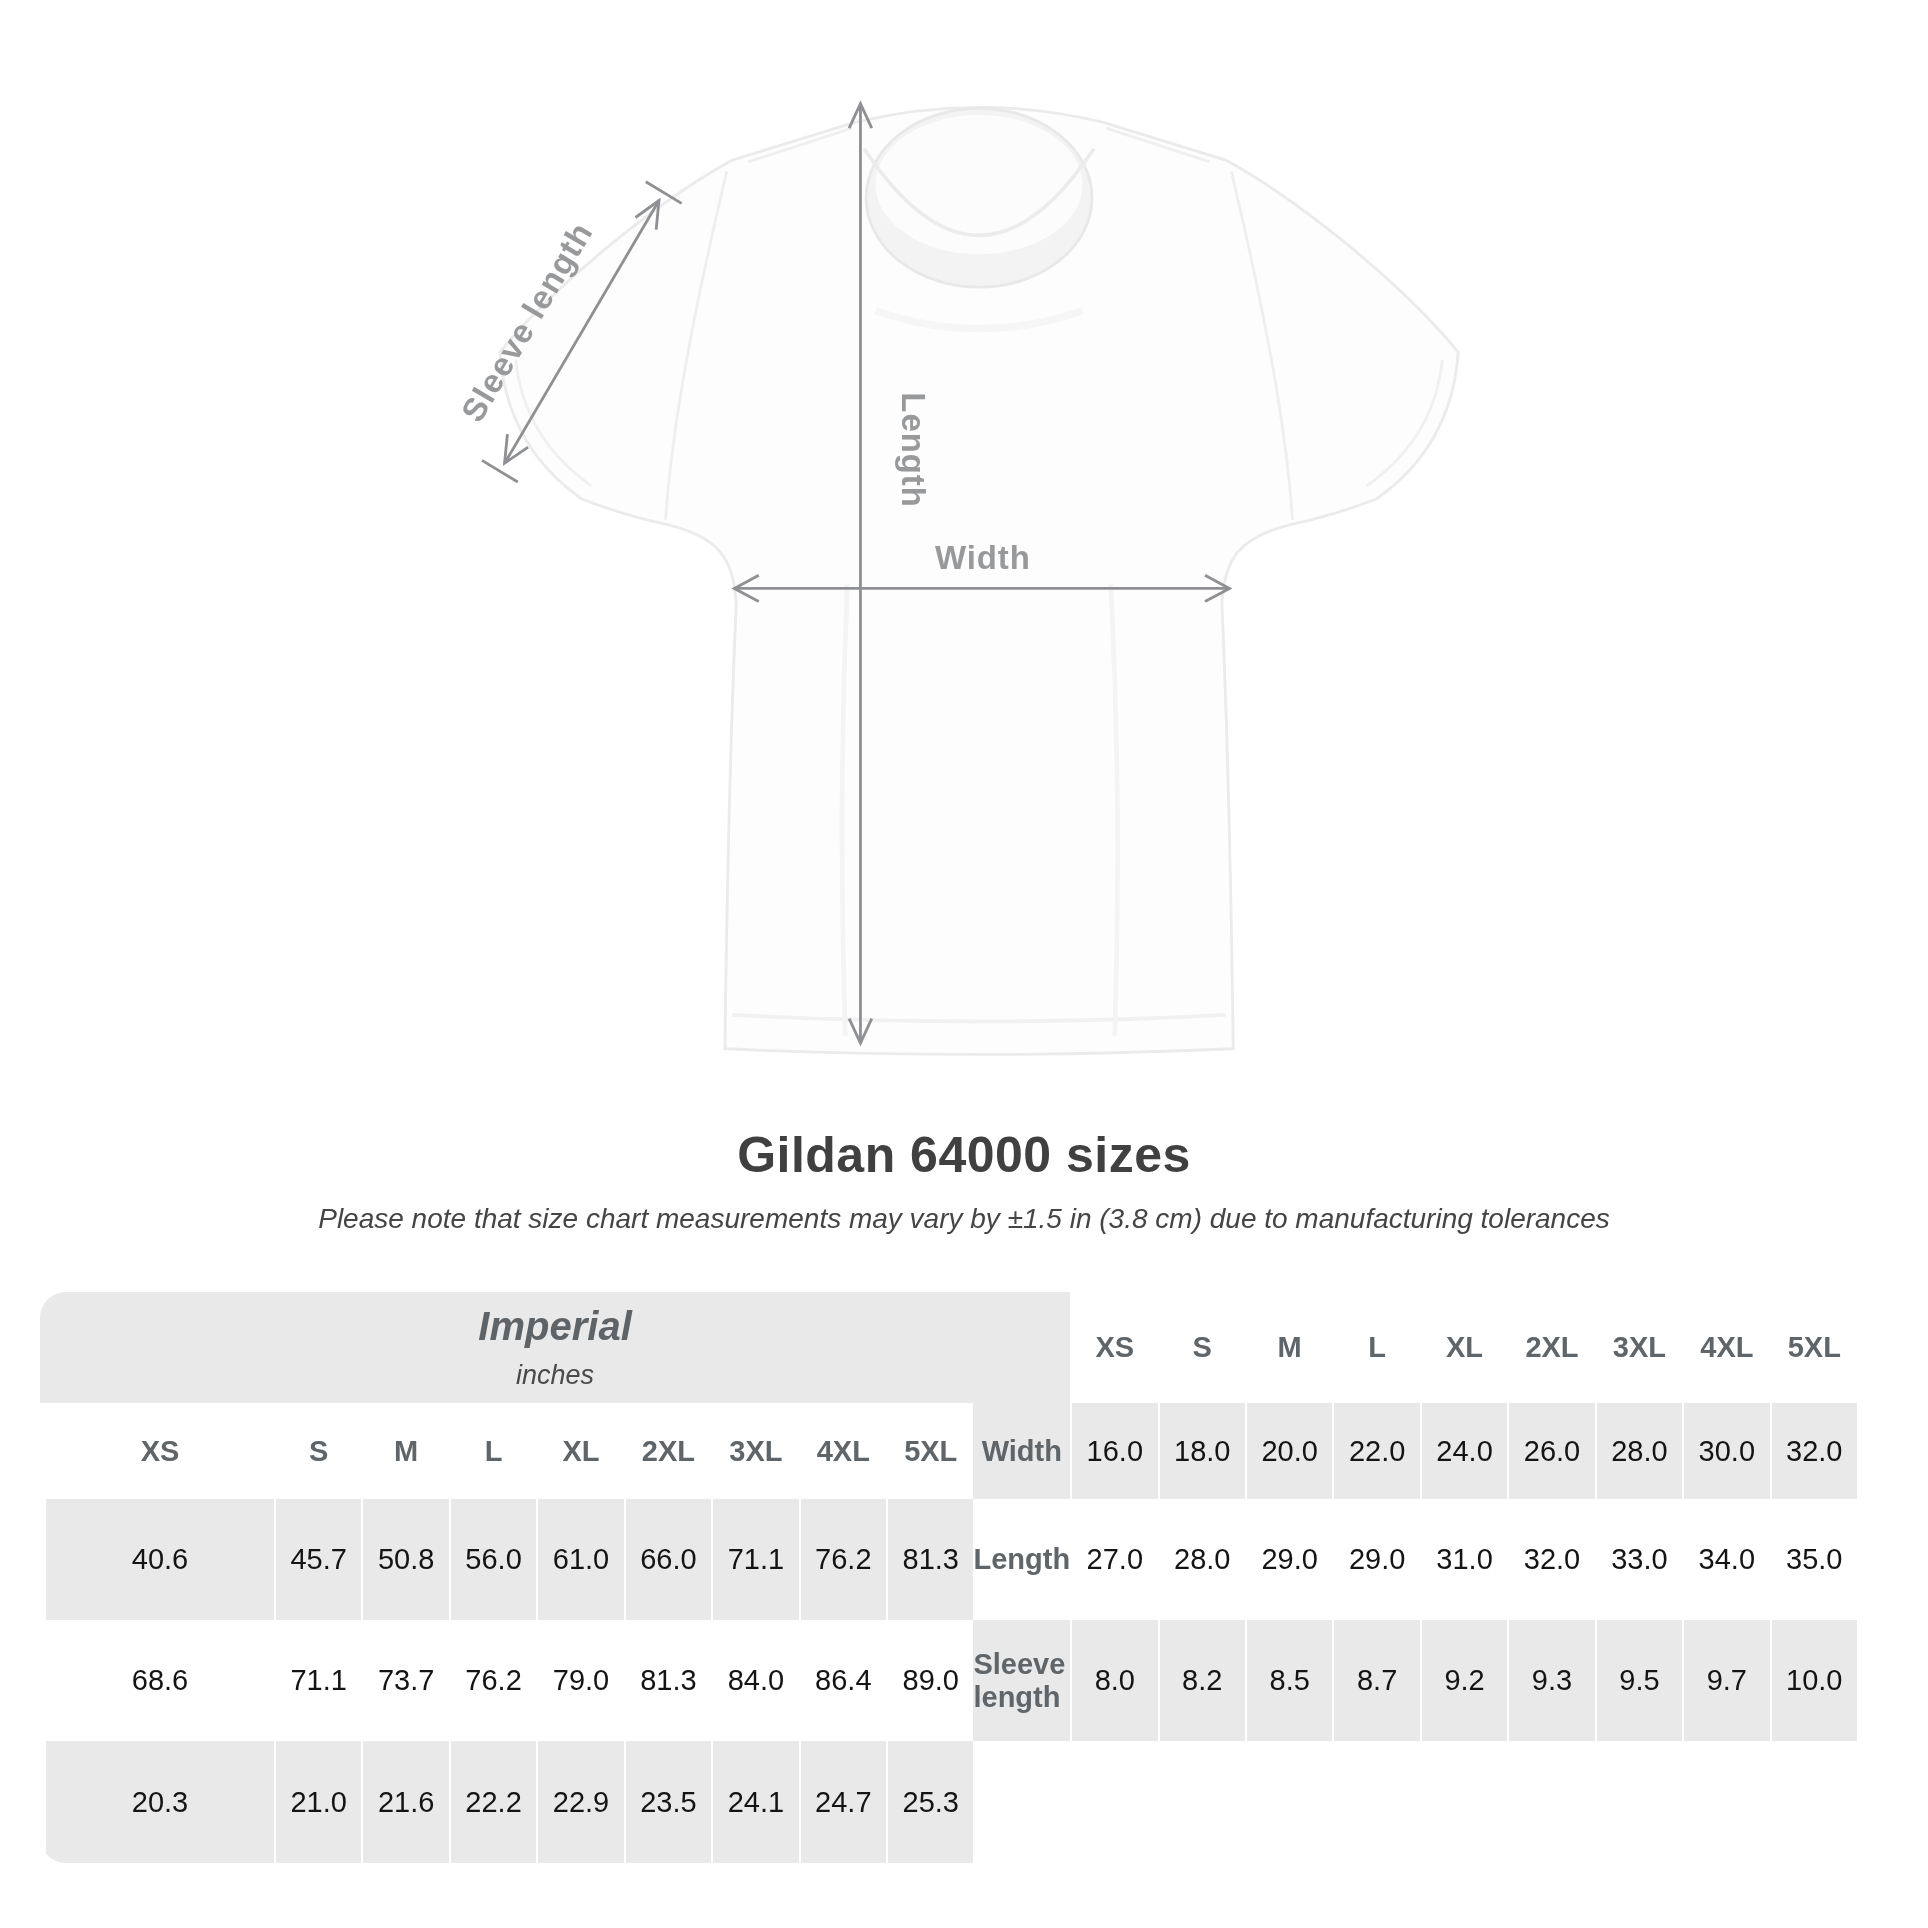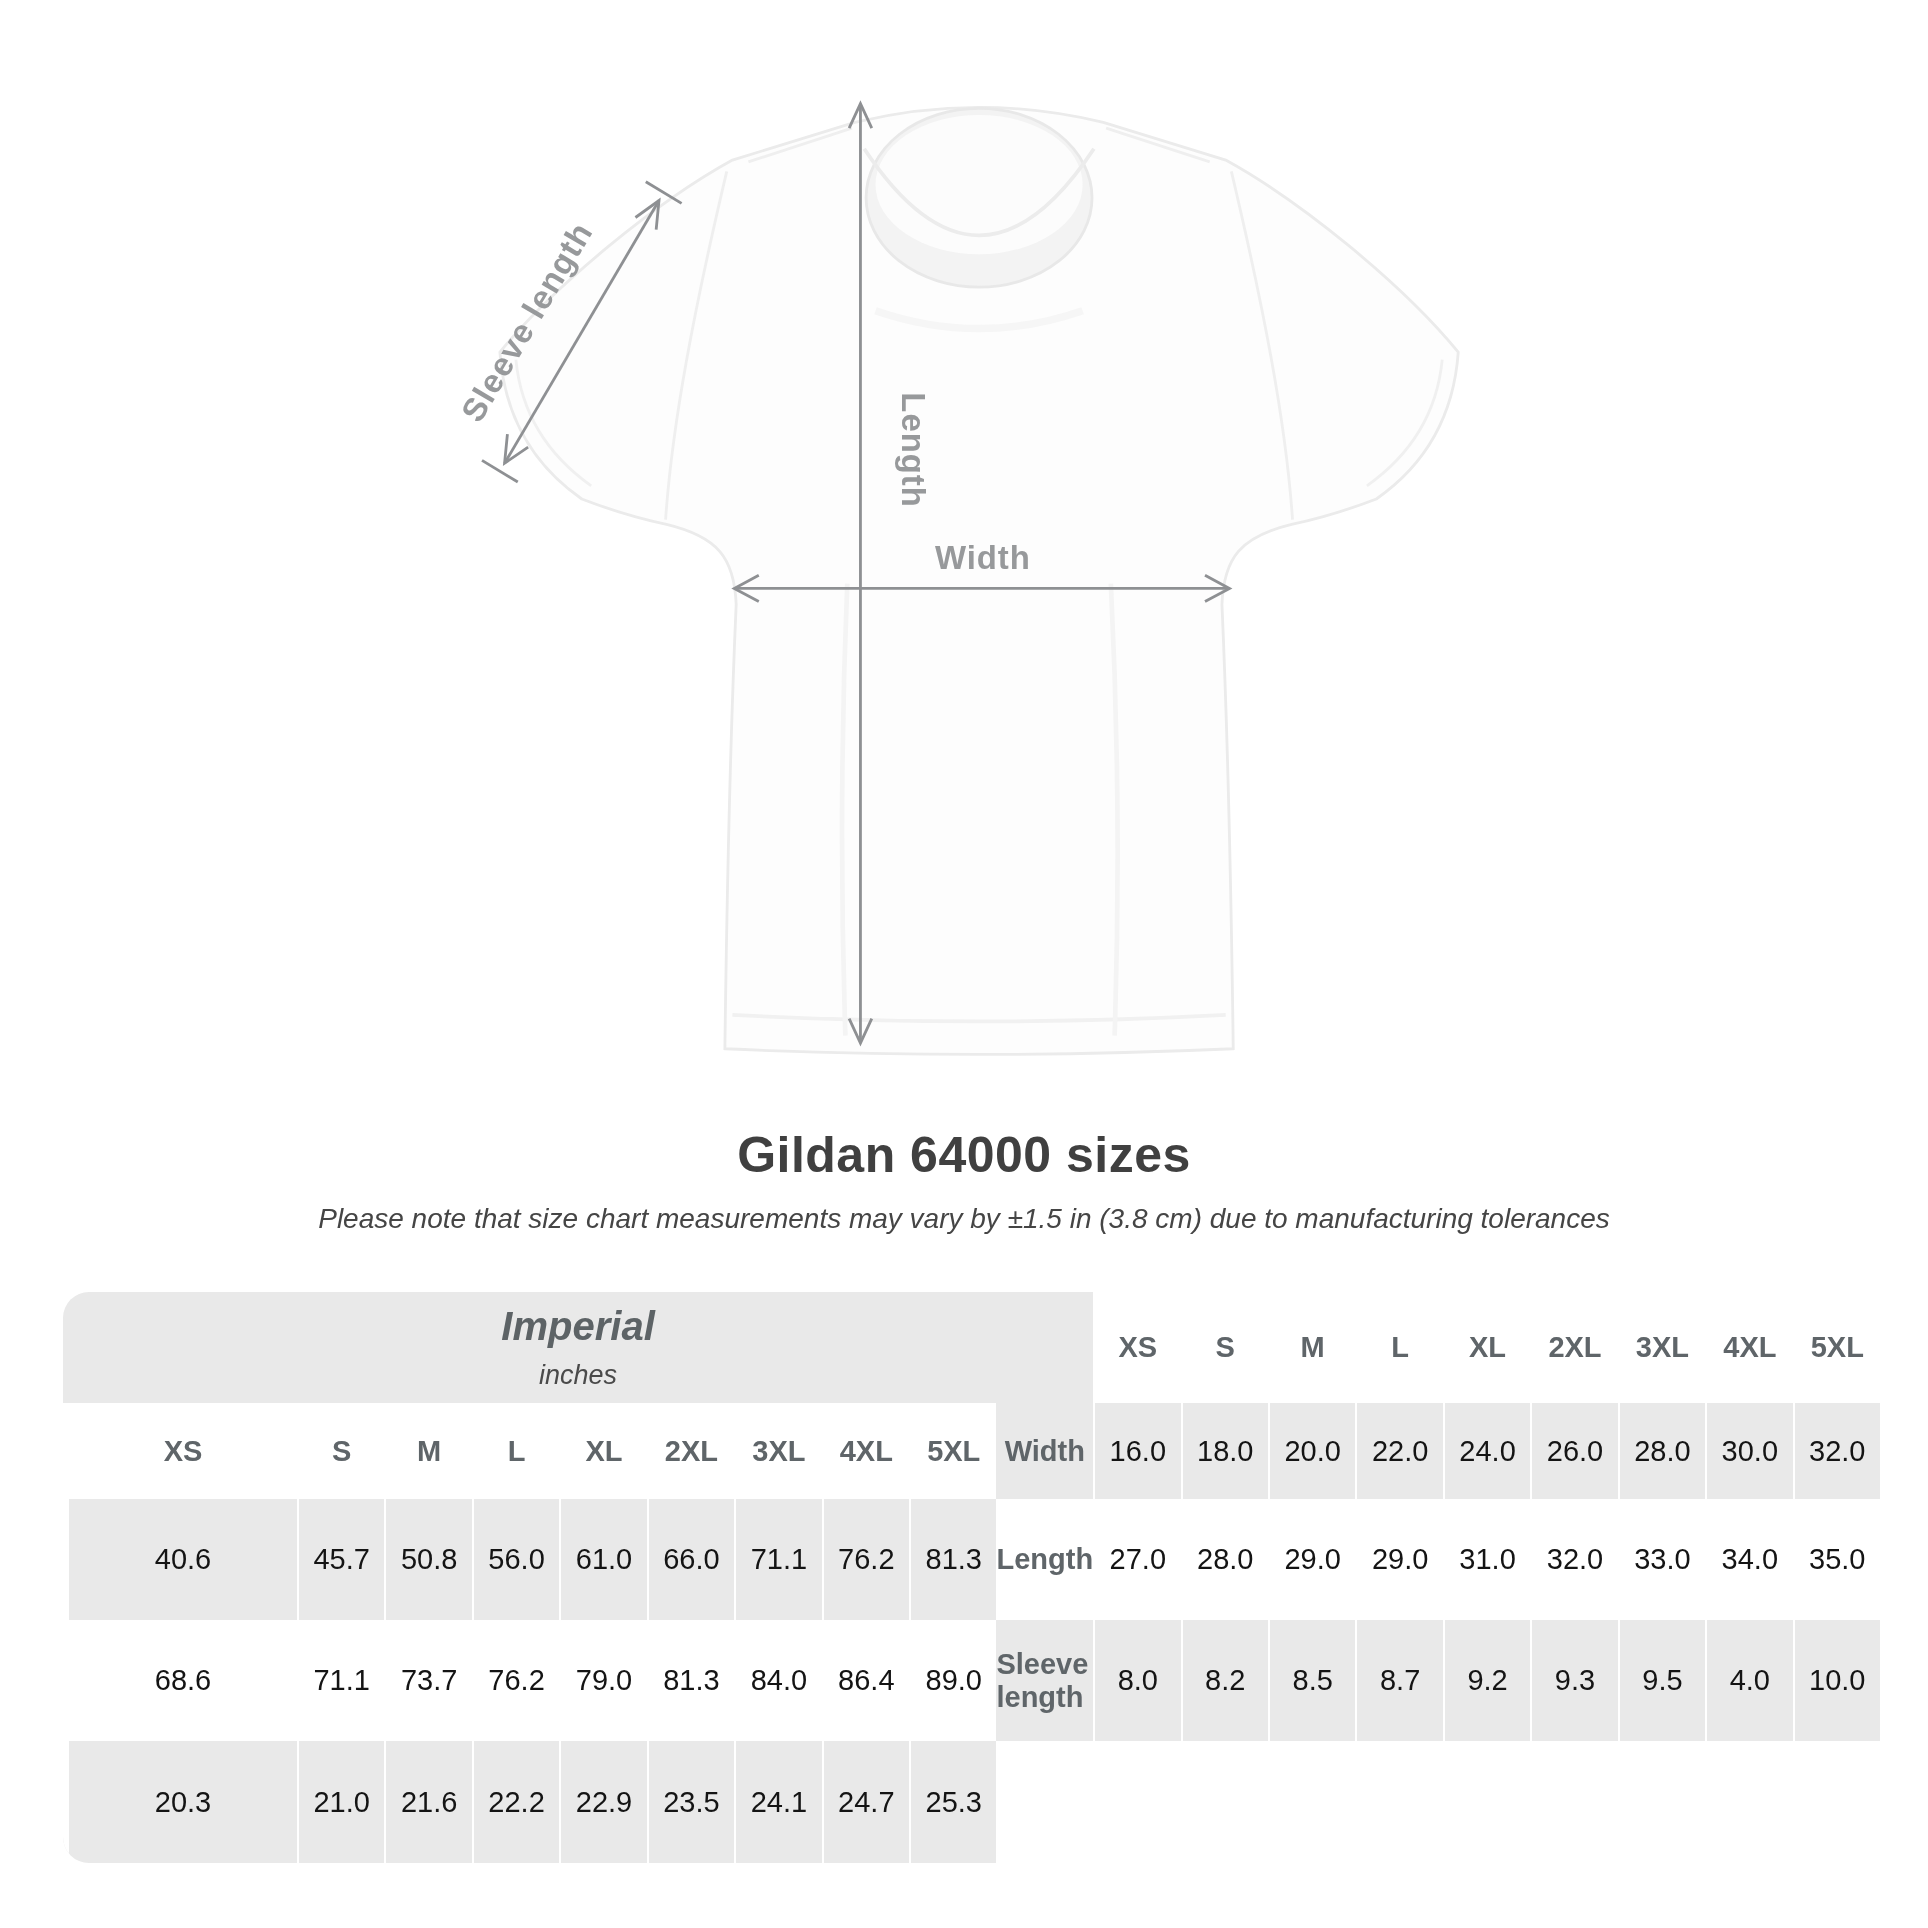--- a/index.html
+++ b/index.html
@@ -9,21 +9,21 @@
   
   .shirt-svg{position:absolute;left:0;top:0;}
   .dim-label{font-family:"Liberation Sans",sans-serif;font-size:35px;font-weight:600;fill:#97999b;letter-spacing:1px;}
 
   
   .heading{position:absolute;top:1126px;left:0;width:1928px;text-align:center;}
   .page-title{margin:0;font-size:50px;font-weight:bold;color:#404040;letter-spacing:0.5px;}
   .page-note{margin:19px 0 0 0;font-size:28px;font-style:italic;color:#454545;}
 
   
-  .table-wrap{position:absolute;left:63px;top:1292px;width:1817px;border-radius:26px;overflow:hidden;}
+  .table-wrap{position:absolute;left:40px;top:1292px;width:1817px;border-radius:26px;overflow:hidden;}
   .grid{display:grid;grid-template-columns:234px repeat(18,1fr);grid-template-rows:111px 96px 121px 121px 122px;}
   .unit-cell{background:#e9e9e9;display:flex;flex-direction:column;align-items:center;justify-content:center;grid-row:1;}
   .unit-cell.imperial{grid-column:1 / span 10;}
   .unit-cell.metric{grid-column:11 / span 9;}
   .unit-name{font-size:40px;font-weight:bold;font-style:italic;color:#5d6366;}
   .unit-sub{font-size:27px;font-style:italic;color:#4a4a4a;margin-top:11.3px;}
   .cell{display:flex;align-items:center;justify-content:center;box-sizing:border-box;background:#ffffff;}
   .cell.gray{background:#e9e9e9;}
   .sep{border-left:2.8px solid #ffffff;}
   .msep{border-left-width:6.6px;}
@@ -164,21 +164,21 @@
         <div class="cell val sep">86.4</div>
         <div class="cell val sep">89.0</div>
         <div class="cell rowlabel first gray">Sleeve length</div>
         <div class="cell val sep gray">8.0</div>
         <div class="cell val sep gray">8.2</div>
         <div class="cell val sep gray">8.5</div>
         <div class="cell val sep gray">8.7</div>
         <div class="cell val sep gray">9.2</div>
         <div class="cell val sep gray">9.3</div>
         <div class="cell val sep gray">9.5</div>
-        <div class="cell val sep gray">4.0</div>
+        <div class="cell val sep gray">9.7</div>
         <div class="cell val sep gray">10.0</div>
         <div class="cell val sep gray msep">20.3</div>
         <div class="cell val sep gray">21.0</div>
         <div class="cell val sep gray">21.6</div>
         <div class="cell val sep gray">22.2</div>
         <div class="cell val sep gray">22.9</div>
         <div class="cell val sep gray">23.5</div>
         <div class="cell val sep gray">24.1</div>
         <div class="cell val sep gray">24.7</div>
         <div class="cell val sep gray">25.3</div>

